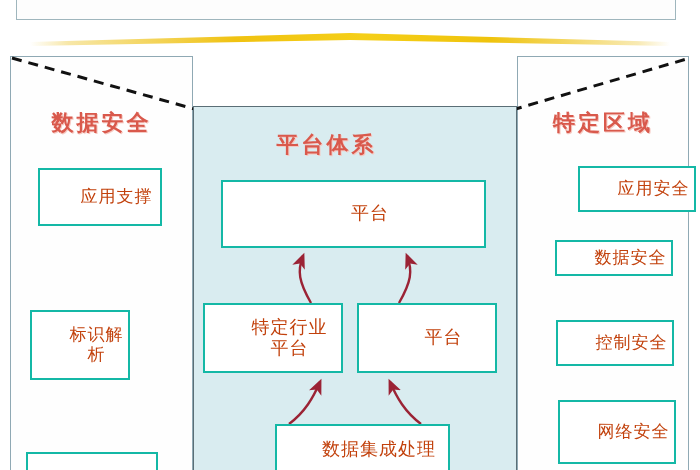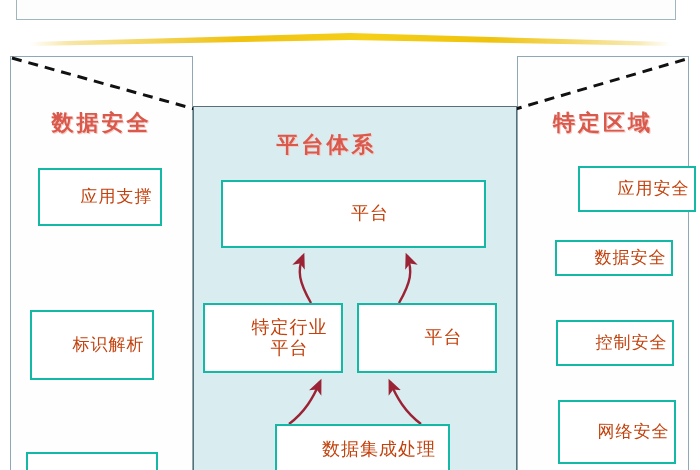--- a/index.html
+++ b/index.html
@@ -53,21 +53,21 @@
   .node{
     position:absolute;background:#ffffff;border:2px solid #14b8a6;
     box-sizing:border-box;display:flex;align-items:center;
     justify-content:center;text-align:center;
     color:#c2410c;line-height:1.18;padding-left:33px;
   }
 
   
   .side-node{font-size:17px;letter-spacing:1px;}
   #node-app-support{left:38px;top:168px;width:124px;height:58px;}
-  #node-id-resolution{left:30px;top:310px;width:124px;height:70px;}
+  #node-id-resolution{left:30px;top:310px;width:100px;height:70px;}
   #node-left-partial{left:26px;top:452px;width:132px;height:44px;}
 
   
   #node-app-security{left:548px;top:166px;width:118px;height:46px;margin-left:30px;}
   #node-data-security{left:555px;top:240px;width:118px;height:36px;}
   #node-control-security{left:556px;top:320px;width:118px;height:46px;}
   #node-network-security{left:558px;top:400px;width:118px;height:64px;}
 
   
   .center-node{font-size:18px;letter-spacing:1px;}

